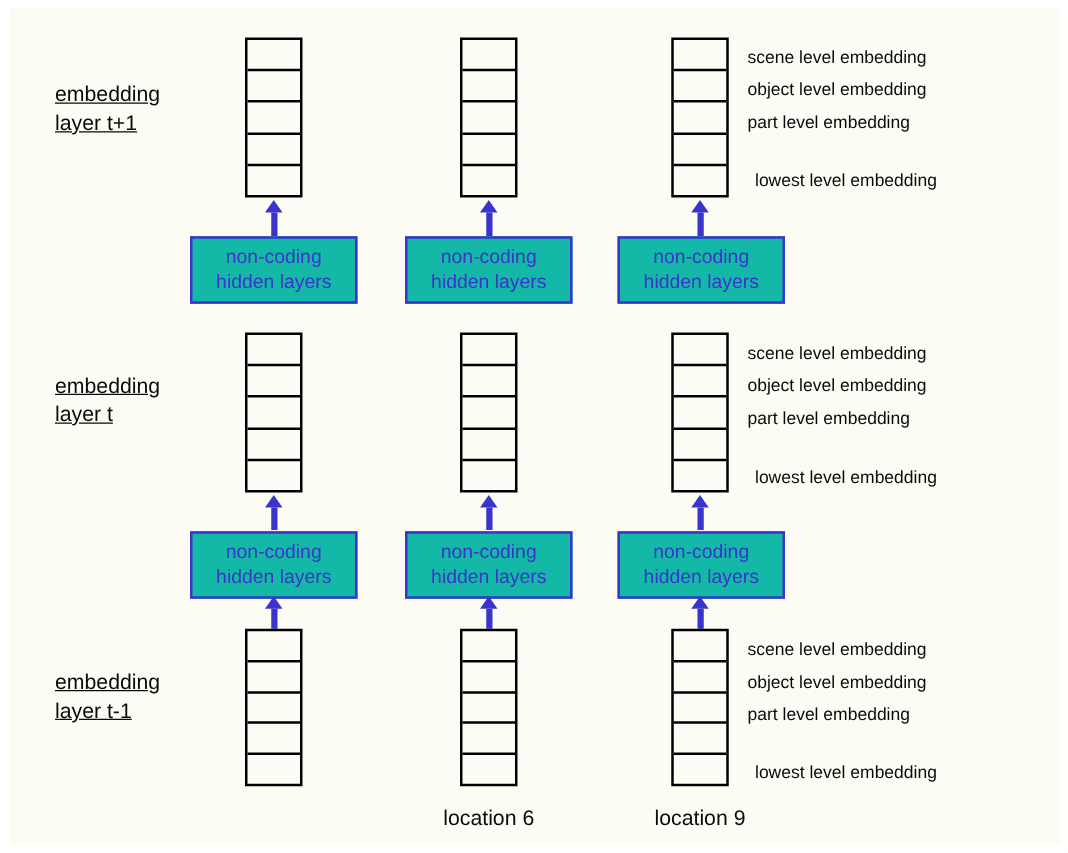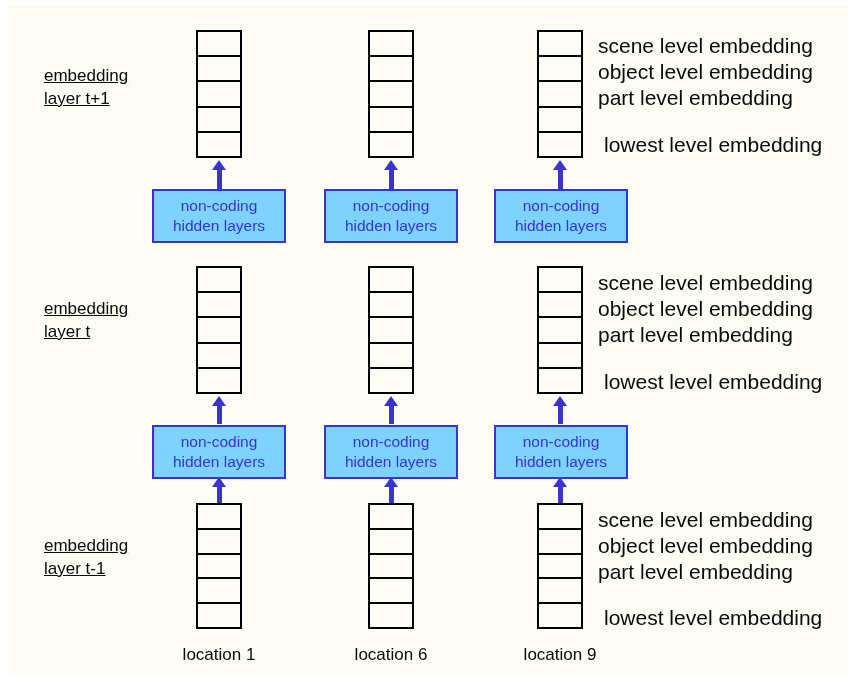--- a/index.html
+++ b/index.html
@@ -40,21 +40,21 @@
     min-height: 0;
   }
   .stack .cell:last-child { border-bottom: none; }
 
   
   .hidden-box {
     position: absolute;
     width: 134px;
     height: 54px;
     border: 2px solid #3a34cc;
-    background: #7dd3fc;
+    background: #14b8a6;
     box-sizing: border-box;
     display: flex;
     flex-direction: column;
     align-items: center;
     justify-content: center;
     color: #3a34cc;
     font-size: 15.5px;
     line-height: 20px;
   }
 
@@ -83,21 +83,21 @@
     position: absolute;
     color: #0a0a0a;
     font-size: 17px;
     line-height: 23px;
     white-space: pre-line;
     text-decoration: underline;
   }
   .level-label {
     position: absolute;
     color: #0a0a0a;
-    font-size: 21px;
+    font-size: 14px;
     line-height: 23px;
     white-space: nowrap;
   }
   .location-label {
     position: absolute;
     color: #0a0a0a;
     font-size: 17px;
     white-space: nowrap;
     text-align: center;
   }
@@ -259,17 +259,16 @@
     <div class="cell"></div>
     <div class="cell"></div>
     <div class="cell"></div>
   </div>
 
   <div class="level-label" style="left:598px; top:508px;">scene level embedding</div>
   <div class="level-label" style="left:598px; top:534px;">object level embedding</div>
   <div class="level-label" style="left:598px; top:560px;">part level embedding</div>
   <div class="level-label" style="left:604px; top:606px;">lowest level embedding</div>
 
-  <div class="location-label" style="left:159px; top:645px; width:120px;">location 1</div>
   <div class="location-label" style="left:331px; top:645px; width:120px;">location 6</div>
   <div class="location-label" style="left:500px; top:645px; width:120px;">location 9</div>
 
 </div>
 
 </body></html>

